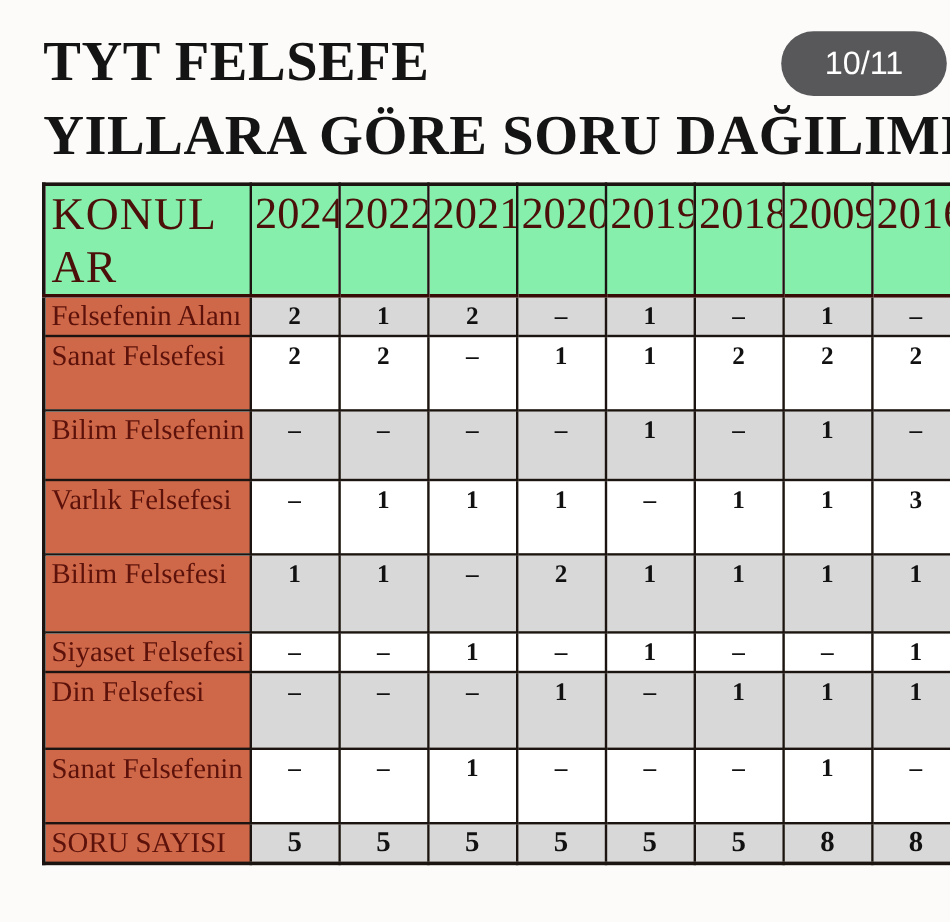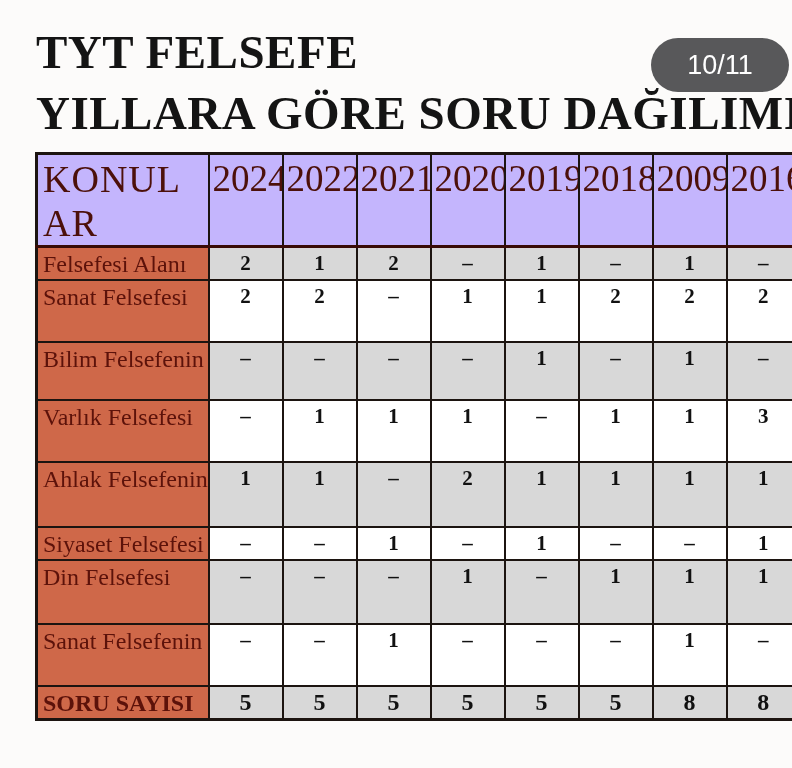--- a/index.html
+++ b/index.html
@@ -17,21 +17,21 @@
     width: 900px;
     color: #141414;
     font-weight: 700;
     font-size: 47px;
     line-height: 61px;
     letter-spacing: 0.5px;
     white-space: nowrap;
   }
   .pager-badge {
     position: absolute;
-    top: 38px;
+    top: 26px;
     right: 3px;
     width: 138px;
     height: 54px;
     background: #58585a;
     border-radius: 27px;
     color: #ffffff;
     font-family: "Liberation Sans", sans-serif;
     font-size: 27px;
     display: flex;
     align-items: center;
@@ -47,21 +47,21 @@
     border: 3px solid #1c1410;
   }
   .dist-table col.c-label { width: 172px; }
   .dist-table col.c-year  { width: 74px; }
   .dist-table th, .dist-table td {
     border: 2px solid #1c1410;
     vertical-align: top;
     overflow: hidden;
   }
   .dist-table thead th {
-    background: #c4b5fd;
+    background: #86efac;
     color: #4c100a;
     font-weight: 400;
     height: 86px;
     font-size: 37px;
     line-height: 44px;
     text-align: left;
     padding: 2px 1px 0 3px;
     border-bottom: 3px solid #380b06;
   }
   .dist-table thead th.corner {
@@ -93,21 +93,21 @@
   .dist-table tbody tr:nth-child(1) { height: 32px; }
   .dist-table tbody tr:nth-child(2) { height: 62px; }
   .dist-table tbody tr:nth-child(3) { height: 58px; }
   .dist-table tbody tr:nth-child(4) { height: 62px; }
   .dist-table tbody tr:nth-child(5) { height: 65px; }
   .dist-table tbody tr:nth-child(6) { height: 31px; }
   .dist-table tbody tr:nth-child(7) { height: 64px; }
   .dist-table tbody tr:nth-child(8) { height: 62px; }
   .dist-table tbody tr:nth-child(9) { height: 32px; }
   .dist-table tbody tr.total-row td.label-cell {
-    font-weight: 700;
+    font-weight: 400;
     font-size: 24px;
   }
   .dist-table tbody tr.total-row td.value-cell {
     font-size: 24px;
   }
 </style>
 </head>
 <body>
 
 <div class="page-title">
@@ -139,21 +139,21 @@
         <th class="year">2021</th>
         <th class="year">2020</th>
         <th class="year">2019</th>
         <th class="year">2018</th>
         <th class="year">2009</th>
         <th class="year">2016</th>
       </tr>
   </thead>
   <tbody>
       <tr>
-        <td class="label-cell">Felsefesi Alanı</td>
+        <td class="label-cell">Felsefenin Alanı</td>
         <td class="value-cell">2</td>
         <td class="value-cell">1</td>
         <td class="value-cell">2</td>
         <td class="value-cell">–</td>
         <td class="value-cell">1</td>
         <td class="value-cell">–</td>
         <td class="value-cell">1</td>
         <td class="value-cell">–</td>
       </tr>
       <tr>
@@ -183,21 +183,21 @@
         <td class="value-cell">–</td>
         <td class="value-cell">1</td>
         <td class="value-cell">1</td>
         <td class="value-cell">1</td>
         <td class="value-cell">–</td>
         <td class="value-cell">1</td>
         <td class="value-cell">1</td>
         <td class="value-cell">3</td>
       </tr>
       <tr>
-        <td class="label-cell">Ahlak Felsefenin</td>
+        <td class="label-cell">Bilim Felsefesi</td>
         <td class="value-cell">1</td>
         <td class="value-cell">1</td>
         <td class="value-cell">–</td>
         <td class="value-cell">2</td>
         <td class="value-cell">1</td>
         <td class="value-cell">1</td>
         <td class="value-cell">1</td>
         <td class="value-cell">1</td>
       </tr>
       <tr>

